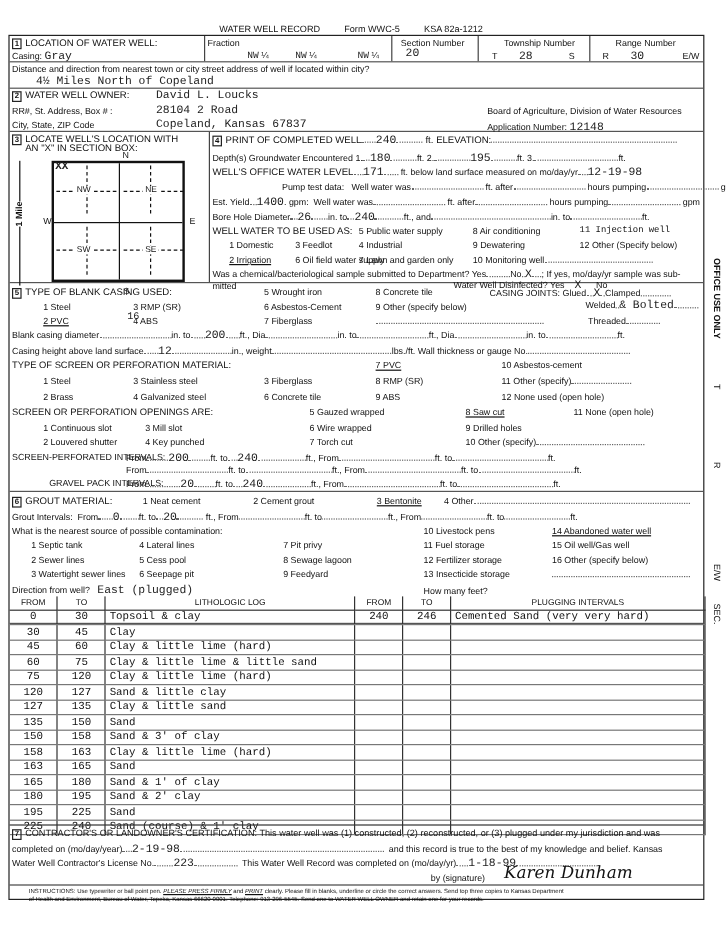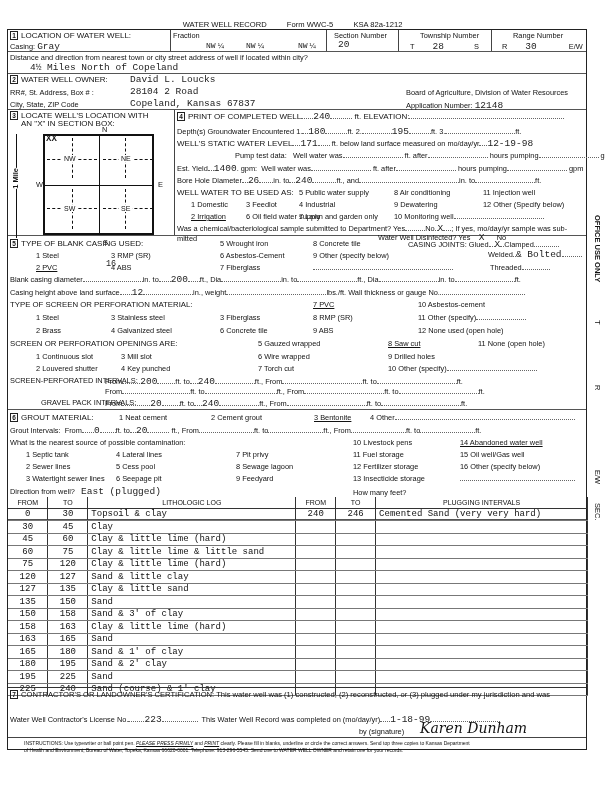--- a/index.html
+++ b/index.html
@@ -105,32 +105,32 @@
     <div class="q" style="left:74px;top:19px;">NE</div>
     <div class="q" style="left:17px;top:69px;">SW</div>
     <div class="q" style="left:74px;top:69px;">SE</div>
     <div class="abs tw" style="left:1px;top:-2px;font-size:9px;font-weight:bold;">XX</div>
   </div>
 
   <div class="abs" style="left:169px;top:81px;font-size:8px;"><span class="secnum">4</span><span>PRINT OF COMPLETED WELL</span><span class="dots" style="width:12px"></span><span class="tw">240</span><span class="dots" style="width:22px"></span> <span>ft. ELEVATION:</span><span class="dots" style="width:155px"></span></div>
 
   <div class="abs" style="left:169px;top:96px;"><span>Depth(s) Groundwater Encountered</span> 1.<span class="dots" style="width:6px"></span><span class="tw">180</span><span class="dots" style="width:22px"></span>ft. 2.<span class="dots" style="width:30px"></span><span class="tw">195</span><span class="dots" style="width:22px"></span>ft. 3.<span class="dots" style="width:70px"></span>ft.</div>
 
-  <div class="abs" style="left:169px;top:108px;font-size:8px;"><span>WELL'S STATIC WATER LEVEL</span><span class="dots" style="width:8px"></span><span class="tw">171</span><span class="dots" style="width:12px"></span> <span style="font-size:7.3px">ft. below land surface measured on mo/day/yr</span><span class="dots" style="width:8px"></span><span class="tw">12-19-98</span></div>
+  <div class="abs" style="left:169px;top:108px;font-size:8px;"><span>WELL'S OFFICE WATER LEVEL</span><span class="dots" style="width:8px"></span><span class="tw">171</span><span class="dots" style="width:12px"></span> <span style="font-size:7.3px">ft. below land surface measured on mo/day/yr</span><span class="dots" style="width:8px"></span><span class="tw">12-19-98</span></div>
 
   <div class="abs" style="left:169px;top:121px;"><span style="display:inline-block;width:58px"></span><span>Pump test data:</span>&nbsp;&nbsp; <span>Well water was</span><span class="dots" style="width:60px"></span> <span>ft. after</span><span class="dots" style="width:60px"></span> <span>hours pumping</span><span class="dots" style="width:60px"></span> <span>gpm</span></div>
 
   <div class="abs" style="left:169px;top:133px;"><span>Est. Yield</span><span class="dots" style="width:6px"></span><span class="tw">1400</span>. <span>gpm:</span>&nbsp; <span>Well water was</span><span class="dots" style="width:60px"></span> <span>ft. after</span><span class="dots" style="width:60px"></span> <span>hours pumping</span><span class="dots" style="width:60px"></span> <span>gpm</span></div>
 
   <div class="abs" style="left:169px;top:145px;"><span>Bore Hole Diameter</span><span class="dots" style="width:6px"></span><span class="tw">26</span><span class="dots" style="width:14px"></span><span>in. to</span><span class="dots" style="width:6px"></span><span class="tw">240</span><span class="dots" style="width:24px"></span><span>ft., and</span><span class="dots" style="width:100px"></span><span>in. to</span><span class="dots" style="width:60px"></span><span>ft.</span></div>
 
   <div class="abs" style="left:169px;top:158px;font-size:8px;">WELL WATER TO BE USED AS:</div>
   <div class="abs" style="left:291px;top:158px;">5 Public water supply</div>
   <div class="abs" style="left:386px;top:158px;">8 Air conditioning</div>
-  <div class="abs" style="left:475px;top:158px;">11 Injection well</div>
+  <div class="abs" style="left:475px;top:158px;font-family:Liberation Mono, monospace;">11 Injection well</div>
   <div class="abs" style="left:183px;top:170px;">1 Domestic</div>
   <div class="abs" style="left:238px;top:170px;">3 Feedlot</div>
   <div class="abs" style="left:291px;top:170px;">4 Industrial</div>
   <div class="abs" style="left:386px;top:170px;">9 Dewatering</div>
   <div class="abs" style="left:475px;top:170px;">12 Other (Specify below)</div>
   <div class="abs u" style="left:183px;top:182px;">2 Irrigation</div>
   <div class="abs" style="left:238px;top:182px;">6 Oil field water supply</div>
   <div class="abs" style="left:291px;top:182px;">7 Lawn and garden only</div>
   <div class="abs" style="left:386px;top:182px;"><span>10 Monitoring well</span><span class="dots" style="width:90px"></span></div>
 
@@ -359,20 +359,21 @@
             <td class="n"></td>
             <td class="n"></td>
             <td></td>
           </tr>
         </tbody>
     </table>
   </div>
 
   <div class="row" style="top:657px;height:64px;border-bottom:none;border-top:1px solid #333;"></div>
   <div class="abs" style="left:2px;top:660px;font-size:7.6px;"><span class="secnum">7</span><span>CONTRACTOR'S OR LANDOWNER'S CERTIFICATION: This water well was (1) constructed, (2) reconstructed, or (3) plugged under my jurisdiction and was</span></div>
+  <div class="abs" style="left:2px;top:672px;"><span>completed on (mo/day/year)</span><span class="dots" style="width:8px"></span><span class="tw">2-19-98</span><span class="dots" style="width:170px"></span>&nbsp; <span>and this record is true to the best of my knowledge and belief. Kansas</span></div>
   <div class="abs" style="left:2px;top:684px;"><span>Water Well Contractor's License No.</span><span class="dots" style="width:16px"></span><span class="tw">223</span><span class="dots" style="width:36px"></span>&nbsp; <span>This Water Well Record was completed on (mo/day/yr)</span><span class="dots" style="width:10px"></span><span class="tw">1-18-99</span><span class="dots" style="width:70px"></span></div>
   <div class="abs" style="left:351px;top:697px;">by (signature)</div>
   <div class="abs sig" style="left:412px;top:690px;">Karen Dunham</div>
   <div class="abs" style="left:0;right:0;top:707px;border-top:1px solid #444;"></div>
   <div class="abs" style="left:16px;top:710px;font-size:5px;"><span>INSTRUCTIONS: Use typewriter or ball point pen.</span> <i class="u">PLEASE PRESS FIRMLY</i> <span>and</span> <i class="u">PRINT</i> <span>clearly. Please fill in blanks, underline or circle the correct answers. Send top three copies to Kansas Department</span></div>
   <div class="abs" style="left:16px;top:717px;font-size:5px;">of Health and Environment, Bureau of Water, Topeka, Kansas 66620-0001. Telephone: 913-296-5545. Send one to WATER WELL OWNER and retain one for your records.</div>
 
   <div class="side" style="top:185px;font-weight:bold;">OFFICE USE ONLY</div>
   <div class="side" style="top:290px;">T</div>
   <div class="side" style="top:355px;">R</div>

